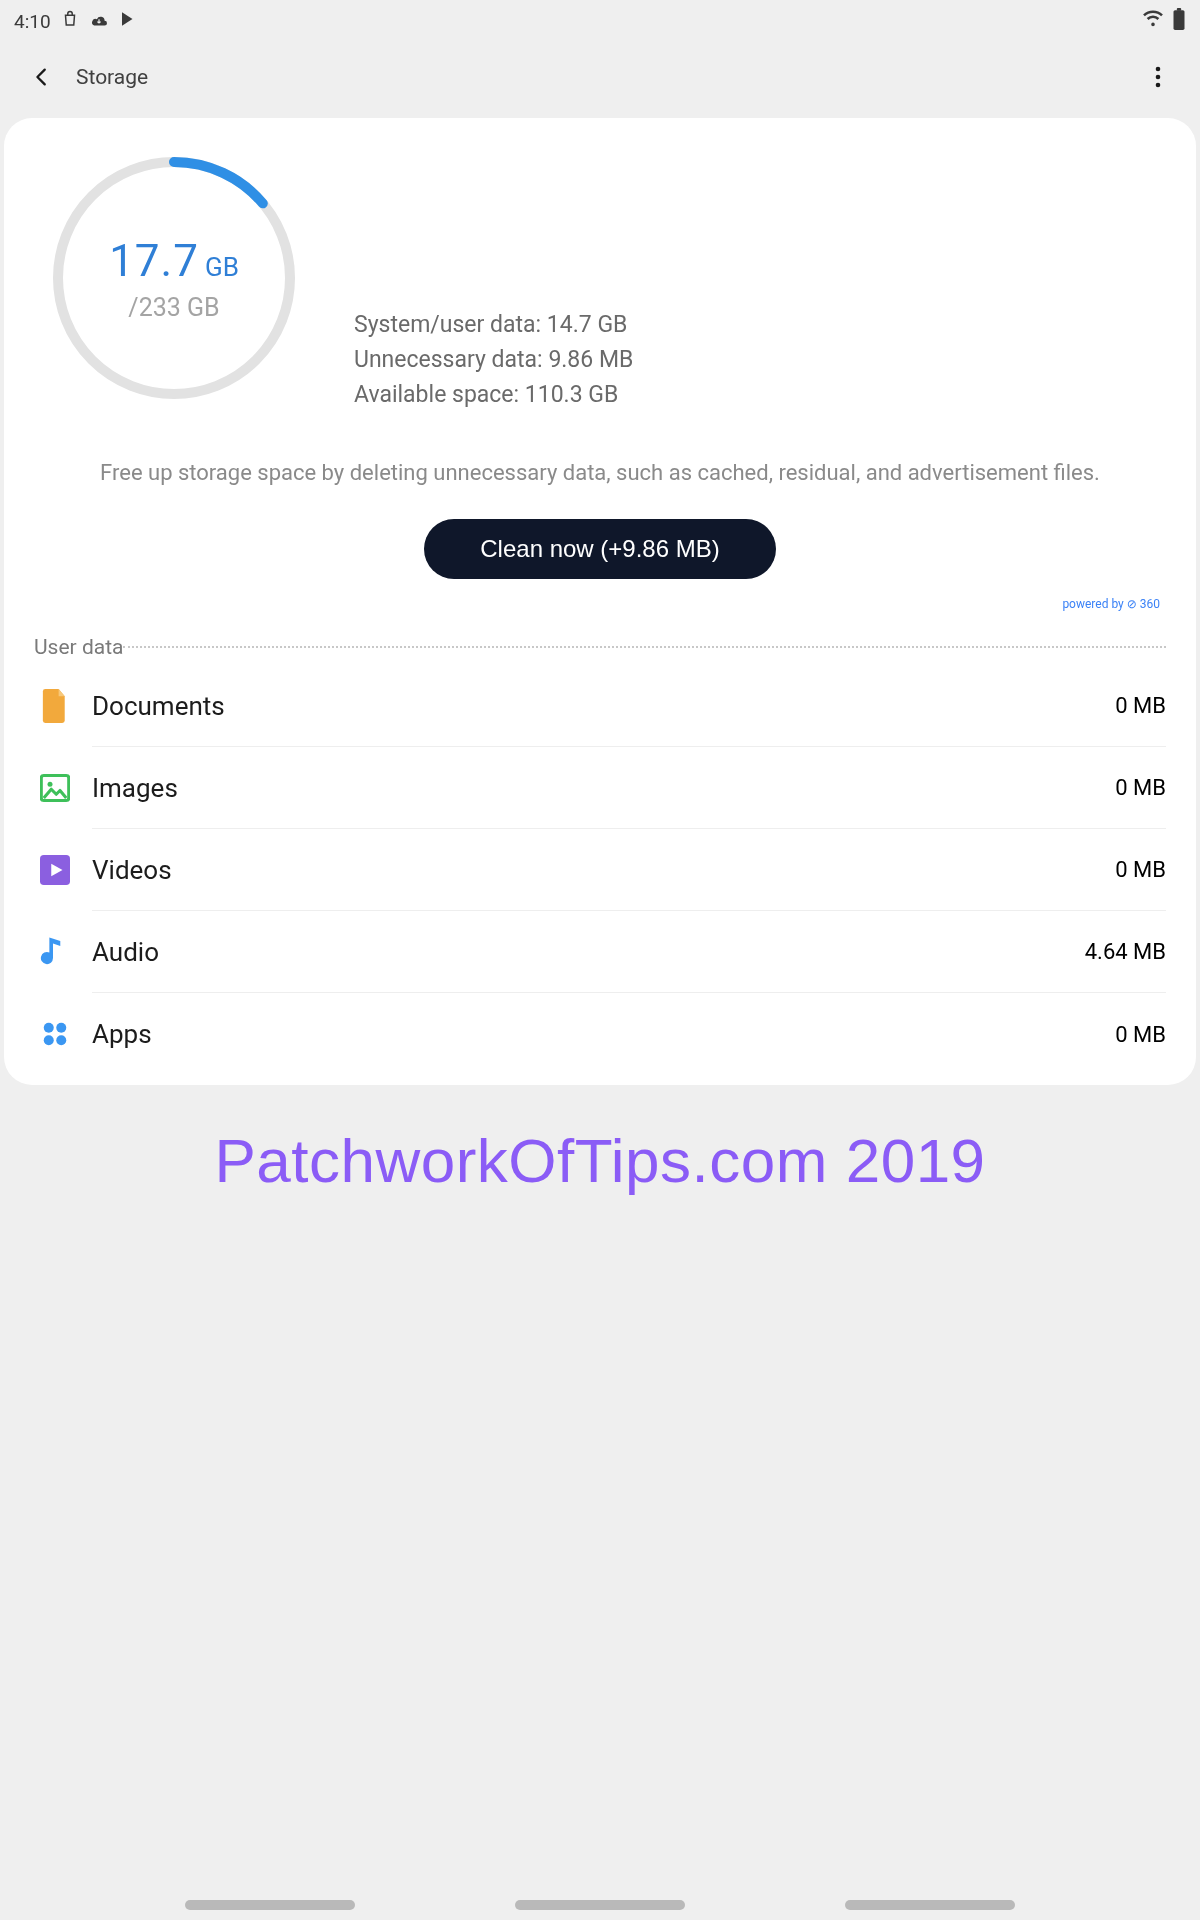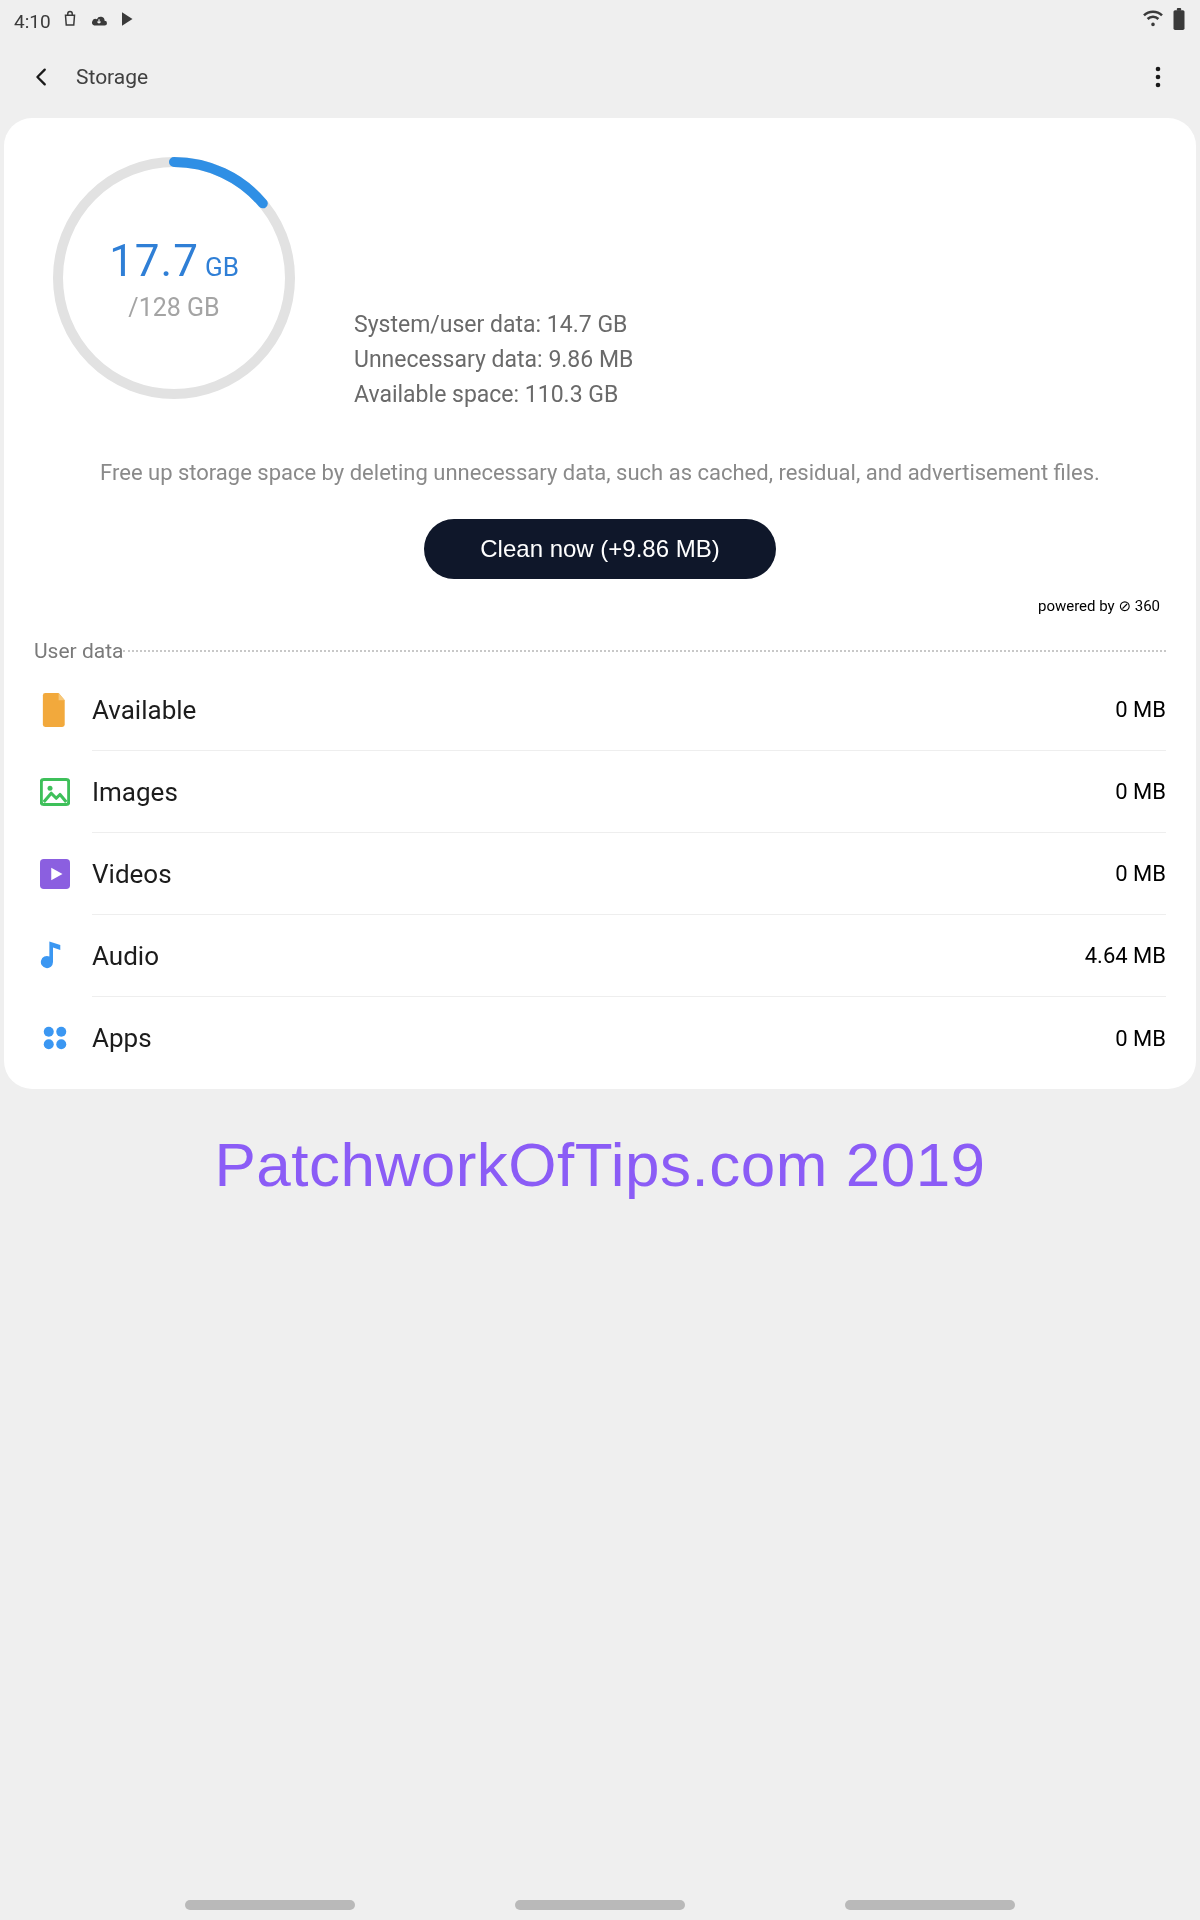--- a/index.html
+++ b/index.html
@@ -79,22 +79,22 @@
     color: #fff;
     border: none;
     border-radius: 34px;
     font-size: 24px;
     font-weight: 500;
     padding: 16px 56px;
     cursor: pointer;
   }
   .powered {
     text-align: right;
-    font-size: 15px;
-    color: #000000;
+    font-size: 12px;
+    color: #3b82f6;
     padding: 18px 6px 10px 0;
   }
   .section-header {
     display: flex; align-items: center; gap: 0;
     padding: 14px 0 6px 0;
   }
   .section-title { font-size: 21px; color: #7a7a7a; }
   .dotline {
     flex: 1;
     border-top: 2px dotted #c8c8c8;
@@ -201,21 +201,21 @@
     <div class="donut-wrap">
       <svg width="260" height="260" viewBox="0 0 260 260">
         <circle cx="130" cy="130" r="116" fill="none" stroke="#e2e2e2" stroke-width="10"></circle>
         <circle cx="130" cy="130" r="116" fill="none" stroke="#2f8fe5" stroke-width="10" stroke-linecap="round" stroke-dasharray="101 628" transform="rotate(-90 130 130)"></circle>
       </svg>
       <div class="donut-center">
         <div class="used-row">
           <span class="used-val">17.7</span>
           <span class="used-unit">GB</span>
         </div>
-        <div class="total-row">/128 GB</div>
+        <div class="total-row">/233 GB</div>
       </div>
     </div>
     <div class="stats">
       <div>System/user data: 14.7 GB</div>
       <div>Unnecessary data: 9.86 MB</div>
       <div>Available space: 110.3 GB</div>
     </div>
   </div>
 
   <div class="desc">Free up storage space by deleting unnecessary data, such as cached, residual, and advertisement files.</div>
@@ -232,21 +232,21 @@
   <div class="list">
 
     <div class="row">
       <div class="row-icon">
         <svg width="30" height="34" viewBox="0 0 24 28" fill="#f2a93c">
             <path d="M4 0h11l5 6v20a2 2 0 01-2 2H4a2 2 0 01-2-2V2a2 2 0 012-2z"></path>
             <path d="M15 0v6h5" fill="#f7c87a"></path>
           </svg>
       </div>
       <div class="row-body">
-        <span class="row-label">Available</span>
+        <span class="row-label">Documents</span>
         <span class="row-size">0 MB</span>
       </div>
     </div>
 
     <div class="row">
       <div class="row-icon">
         <svg width="30" height="30" viewBox="0 0 24 24" fill="none">
             <rect x="1" y="2" width="22" height="20" rx="2" stroke="#3ec05a" stroke-width="2.5"></rect>
             <circle cx="8" cy="9" r="2" fill="#3ec05a"></circle>
             <path d="M3 20l6-7 4 4 3-3 5 6" stroke="#3ec05a" stroke-width="2.5" stroke-linejoin="round"></path>

